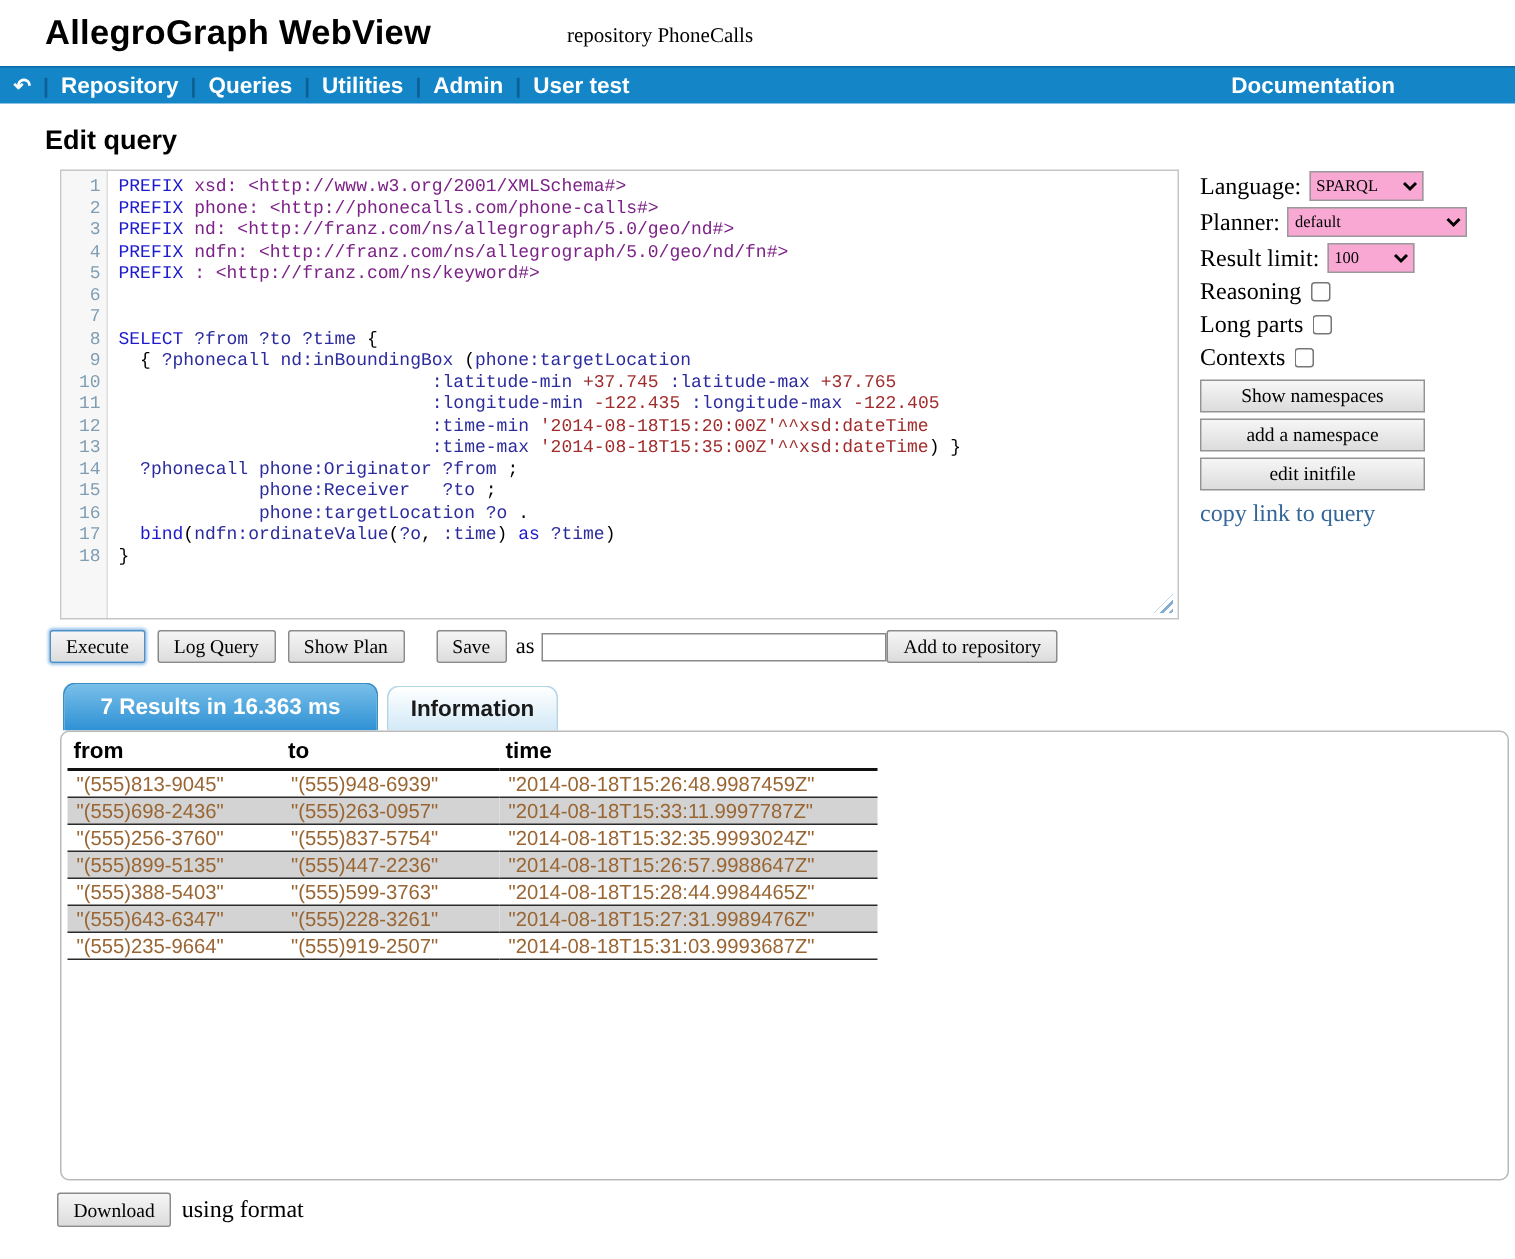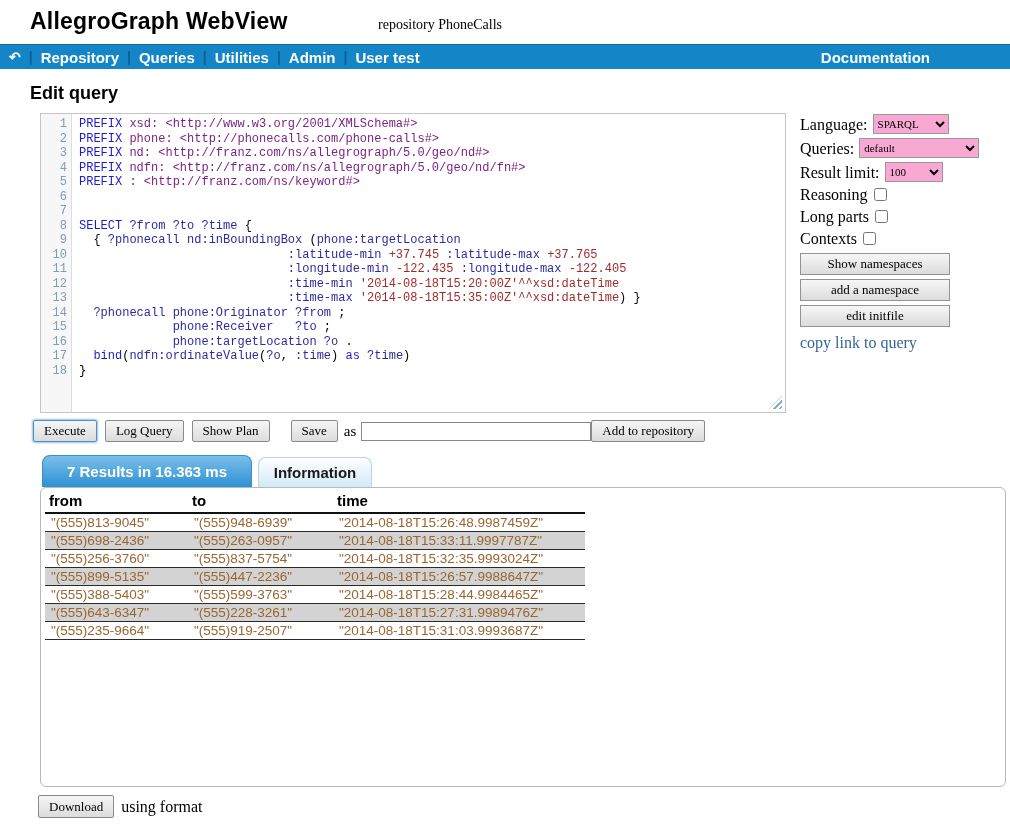--- a/index.html
+++ b/index.html
@@ -143,21 +143,21 @@
   </div>
 
   <div class="options">
     <div class="opt-row">
       <label>Language:</label>
       <select class="sel-language">
         <option>SPARQL</option>
       </select>
     </div>
     <div class="opt-row">
-      <label>Queries:</label>
+      <label>Planner:</label>
       <select class="sel-planner">
         <option>default</option>
       </select>
     </div>
     <div class="opt-row">
       <label>Result limit:</label>
       <select class="sel-limit">
         <option>100</option>
       </select>
     </div>

